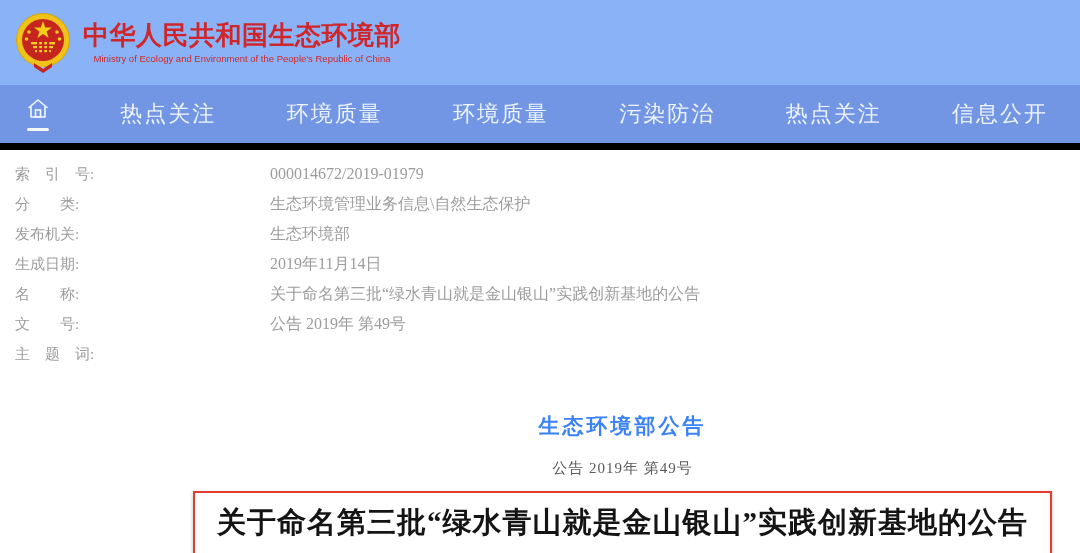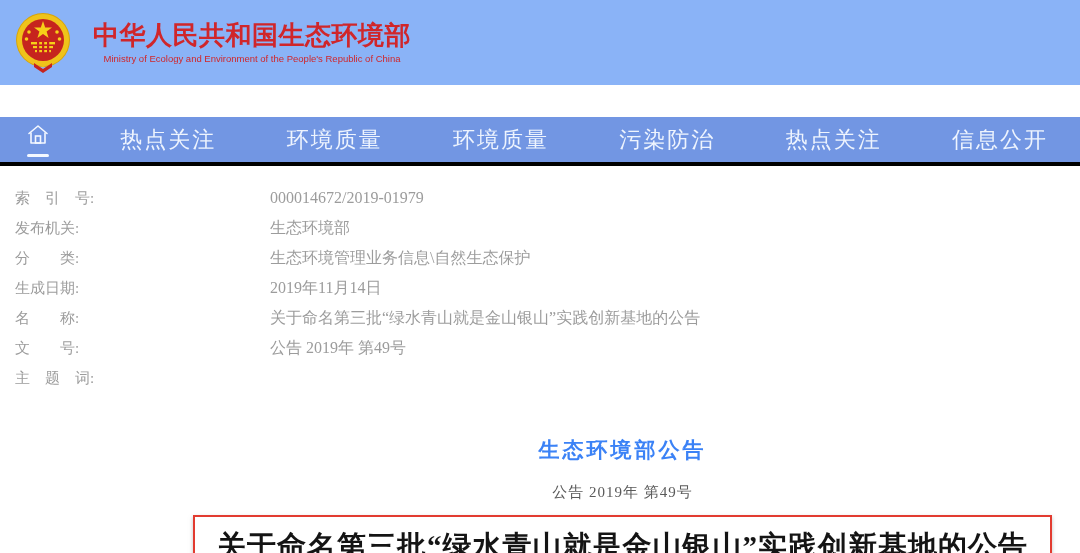--- a/index.html
+++ b/index.html
@@ -3,38 +3,38 @@
 <meta charset="utf-8">
 <style>
   * { margin:0; padding:0; box-sizing:border-box; }
   html,body { width:1080px; height:553px; background:#fff; overflow:hidden;
     font-family:"Liberation Serif","DejaVu Serif",serif; }
 
   
   .banner { height:85px; background:#8ab3f7; display:flex; align-items:center;
     padding-left:14px; }
   .emblem { width:58px; height:64px; flex:0 0 auto; display:flex; align-items:center; }
-  .banner-text { margin-left:21px; }
+  .banner-text { margin-left:11px; }
   .banner-title { color:#d0262a; font-size:26px; font-weight:bold; letter-spacing:0.5px;
     font-family:"Liberation Sans","DejaVu Sans",sans-serif; line-height:1.1; }
   .banner-subtitle { color:#d0262a; font-size:9.5px; margin-top:3px;
     font-family:"Liberation Sans","DejaVu Sans",sans-serif;text-align:center; }
 
   
-  .navbar { height:49px; background:#7296e3; display:flex; align-items:center;
+  .navbar { height:65px; background:#7296e3; display:flex; align-items:center;
     justify-content:space-between; padding:0 32px 0 26px;
-    border-bottom:4px solid #000000;margin-top:32px; }
+    border-bottom:7px solid #000000; }
   .nav-home { display:flex; flex-direction:column; align-items:center; cursor:pointer; }
   .nav-home-underline { width:22px; height:3px; background:#f4f8ff; border-radius:2px;
     margin-top:4px; }
   .nav-item { color:#eef4fe; font-size:22px; letter-spacing:2px; cursor:pointer;
     white-space:nowrap; }
 
   
-  .doc-info { margin-top:16px; padding-left:15px; }
+  .doc-info { margin-top:8px; padding-left:15px; }
   .doc-row { height:30px; line-height:30px; white-space:nowrap; }
   .doc-label { display:inline-block; width:255px; font-size:15px; color:#9c9c9c;
     vertical-align:middle; }
   .doc-value { display:inline-block; font-size:16px; color:#9c9c9c; vertical-align:middle; }
 
   
   .announcement { margin-left:193px; width:859px; text-align:center; }
   .agency-title { margin-top:44px; color:#3b82f6; font-size:21px; font-weight:bold;
     letter-spacing:3px; }
   .doc-number { margin-top:19px; color:#5a5a5a; font-size:15px; letter-spacing:1px; }
@@ -89,24 +89,24 @@
   <div class="nav-item">污染防治</div>
   <div class="nav-item">热点关注</div>
   <div class="nav-item">信息公开</div>
 </div>
 
 <div class="doc-info">
   <div class="doc-row">
     <span class="doc-label">索　引　号:</span><span class="doc-value">000014672/2019-01979</span>
   </div>
   <div class="doc-row">
-    <span class="doc-label">发布机关:</span><span class="doc-value">生态环境部</span>
+    <span class="doc-label">分　　类:</span><span class="doc-value">生态环境管理业务信息\自然生态保护</span>
   </div>
   <div class="doc-row">
-    <span class="doc-label">分　　类:</span><span class="doc-value">生态环境管理业务信息\自然生态保护</span>
+    <span class="doc-label">发布机关:</span><span class="doc-value">生态环境部</span>
   </div>
   <div class="doc-row">
     <span class="doc-label">生成日期:</span><span class="doc-value">2019年11月14日</span>
   </div>
   <div class="doc-row">
     <span class="doc-label">名　　称:</span><span class="doc-value">关于命名第三批“绿水青山就是金山银山”实践创新基地的公告</span>
   </div>
   <div class="doc-row">
     <span class="doc-label">文　　号:</span><span class="doc-value">公告 2019年 第49号</span>
   </div>

